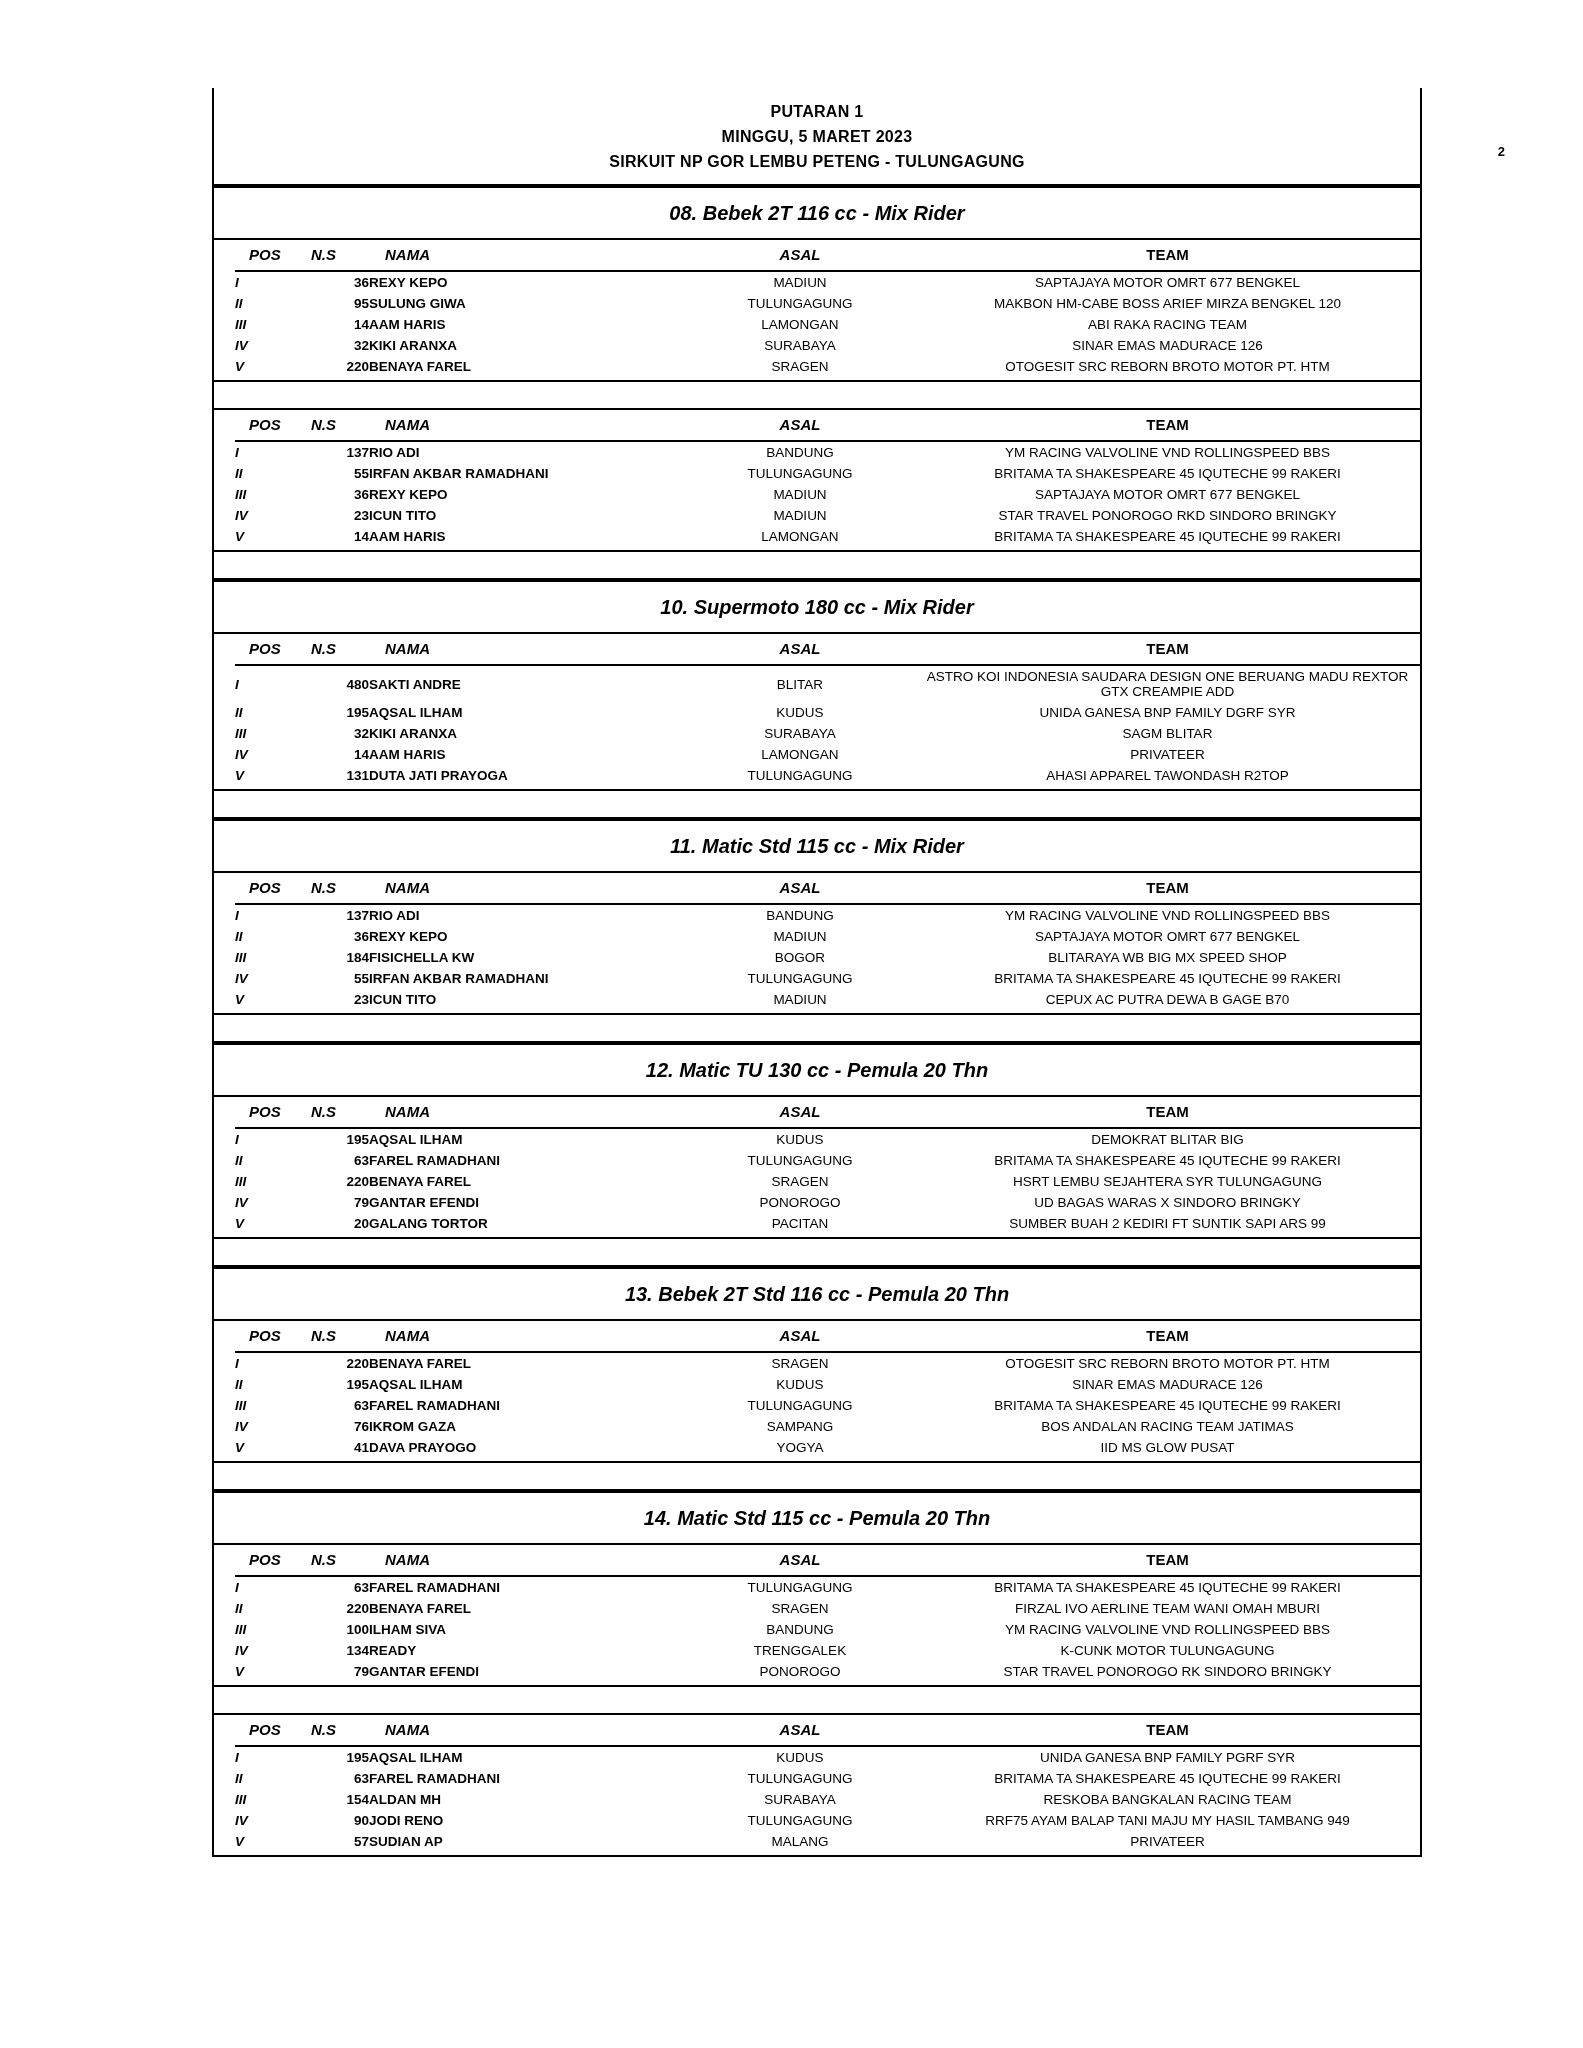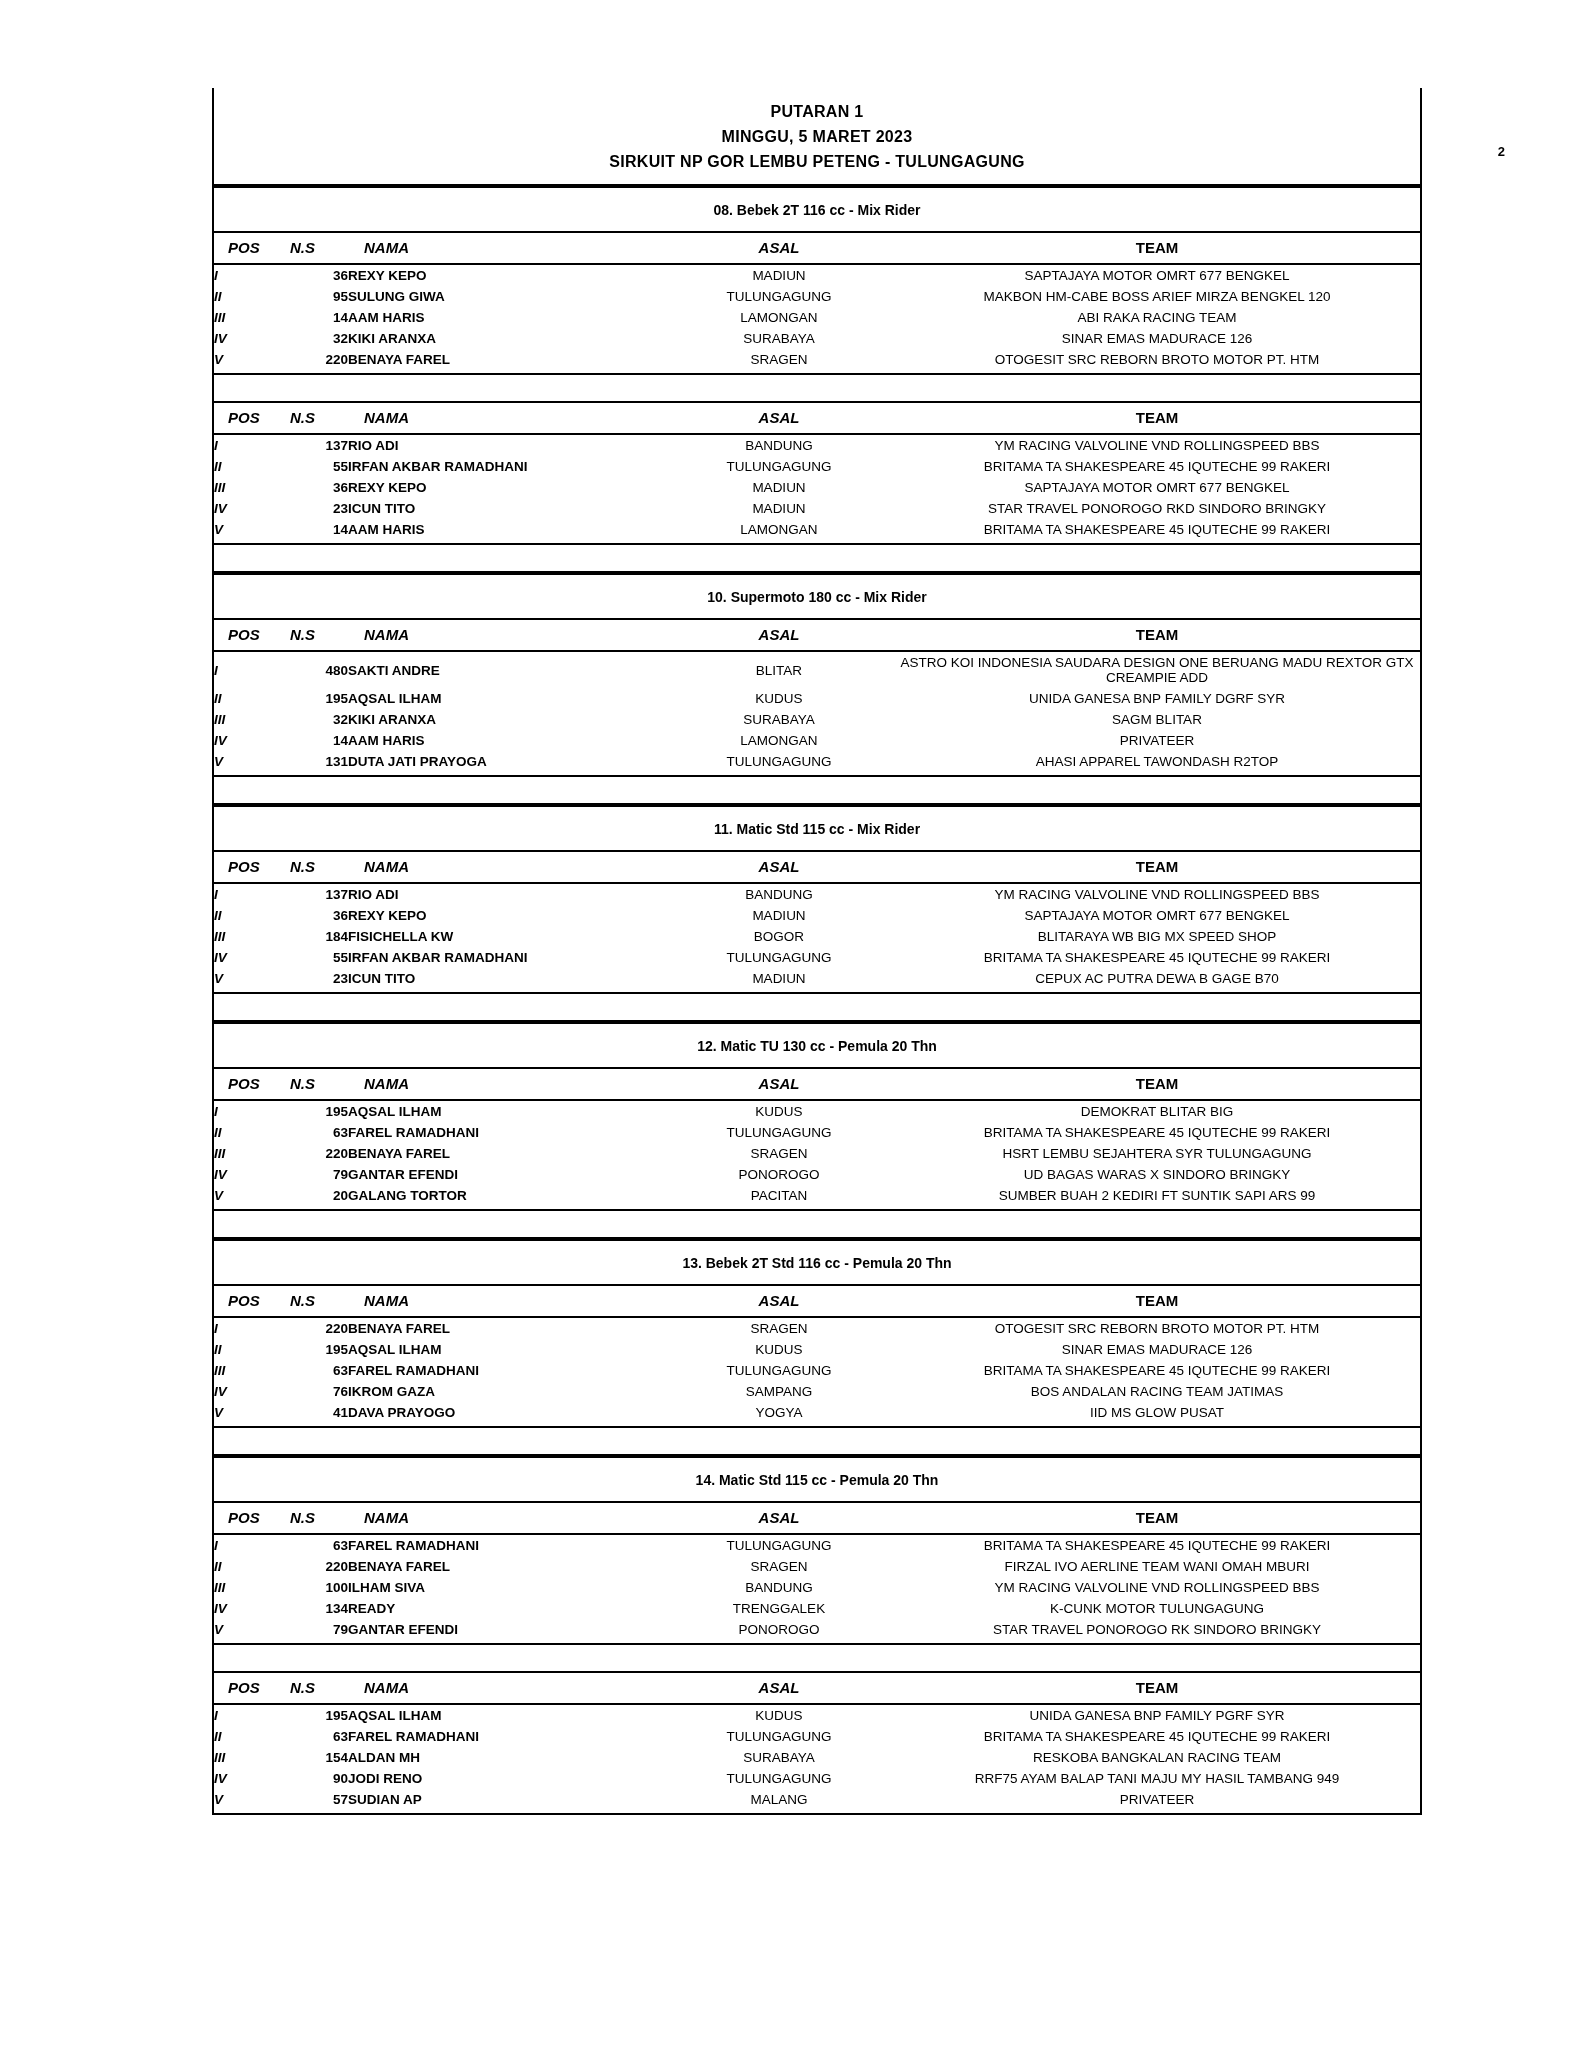--- a/index.html
+++ b/index.html
@@ -40,21 +40,22 @@
     border-bottom: 2px solid #000;
   }
   .header-block div {
     font-size: 16px;
     font-weight: bold;
     letter-spacing: 0.3px;
     line-height: 1.55;
   }
   .class-title {
     text-align: center;
-    font-size: 14px;
+    font-size: 20px;
+    font-style: italic;
     font-weight: bold;
     padding: 14px 0 13px 0;
     border-bottom: 2px solid #000;
     border-top: 2px solid #000;
   }
   .gap {
     height: 26px;
     border-bottom: 2px solid #000;
   }
   table.res {
@@ -108,20 +109,21 @@
     text-align: center;
   }
   tbody tr:last-child td {
     padding-bottom: 6px;
   }
   .section:last-child table.res tbody tr:last-child td {
     border-bottom: none;
   }
   .section .tbl-wrap {
     border-bottom: 2px solid #000;
+    padding-left: 21px;
   }
   .section:last-child .tbl-wrap {
     border-bottom: 2px solid #000;
   }
 </style>
 </head>
 <body>
 
 <div class="page">
 

